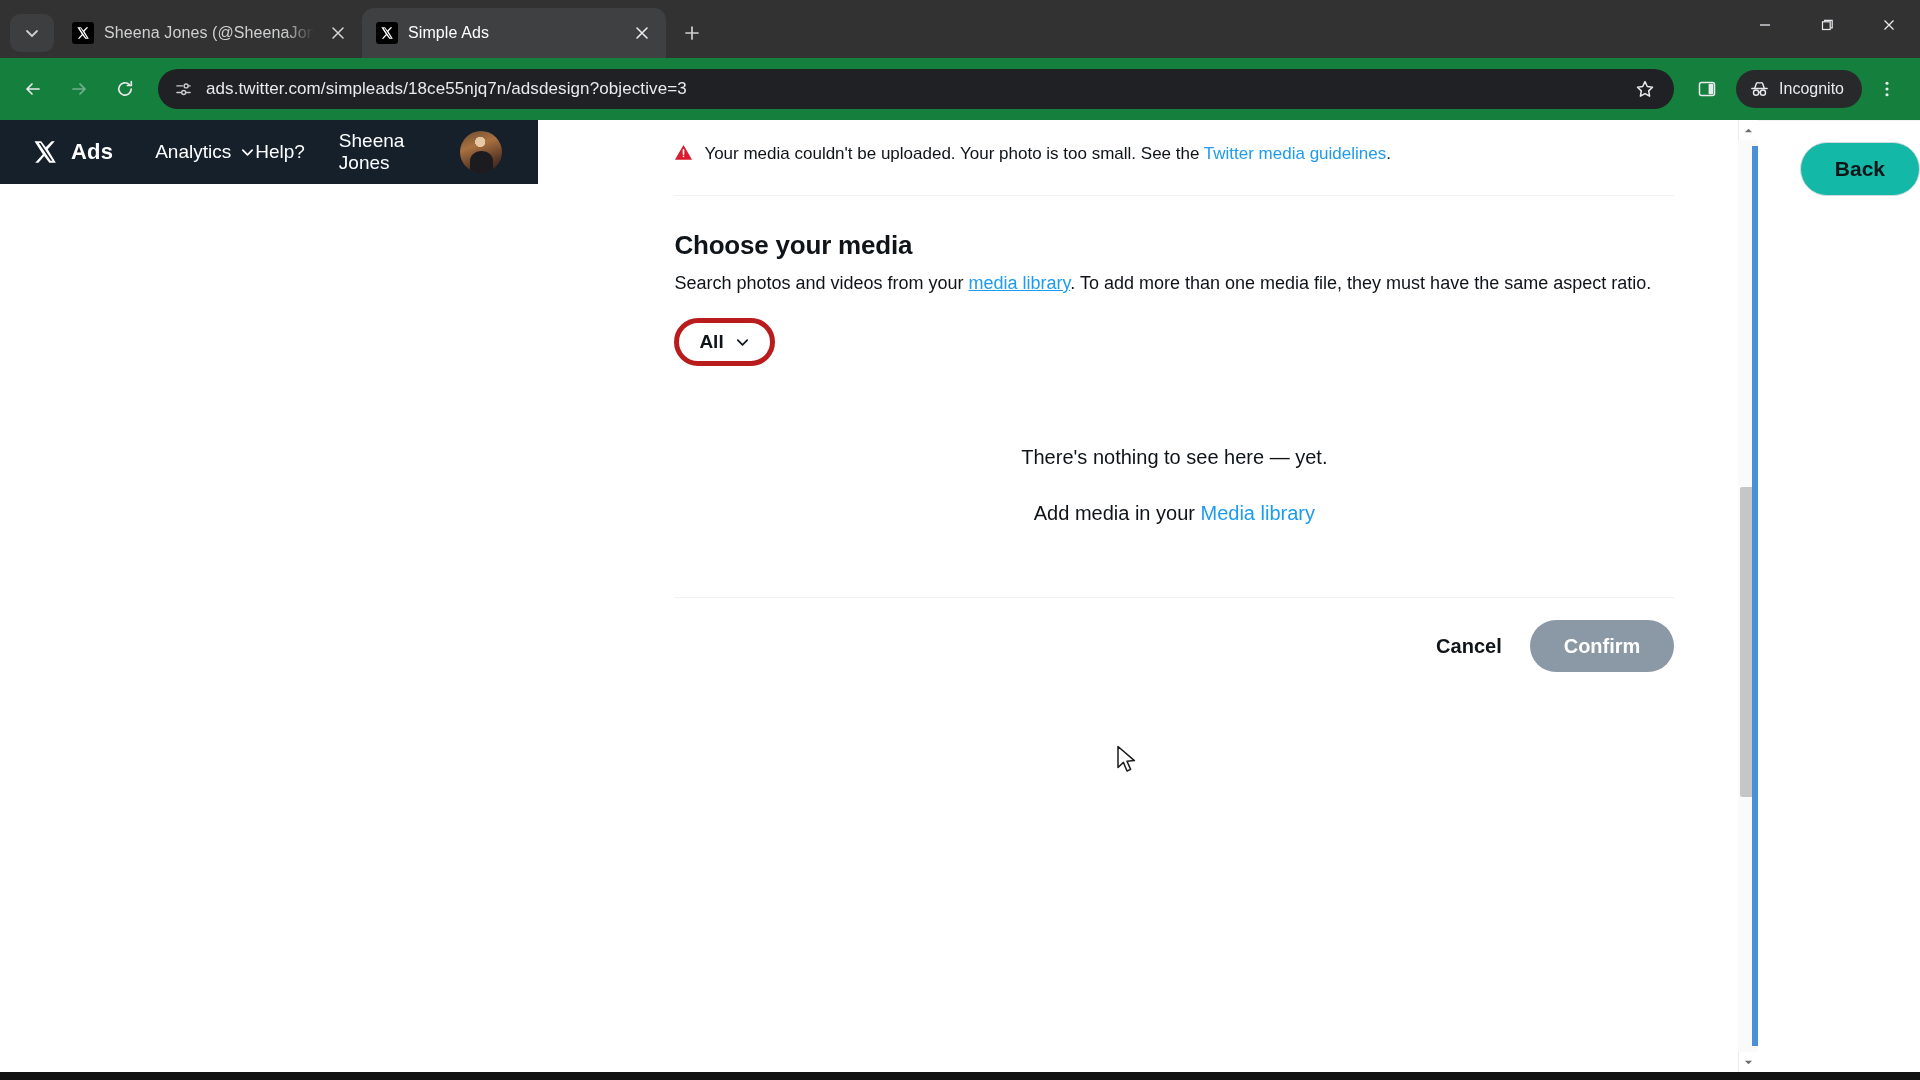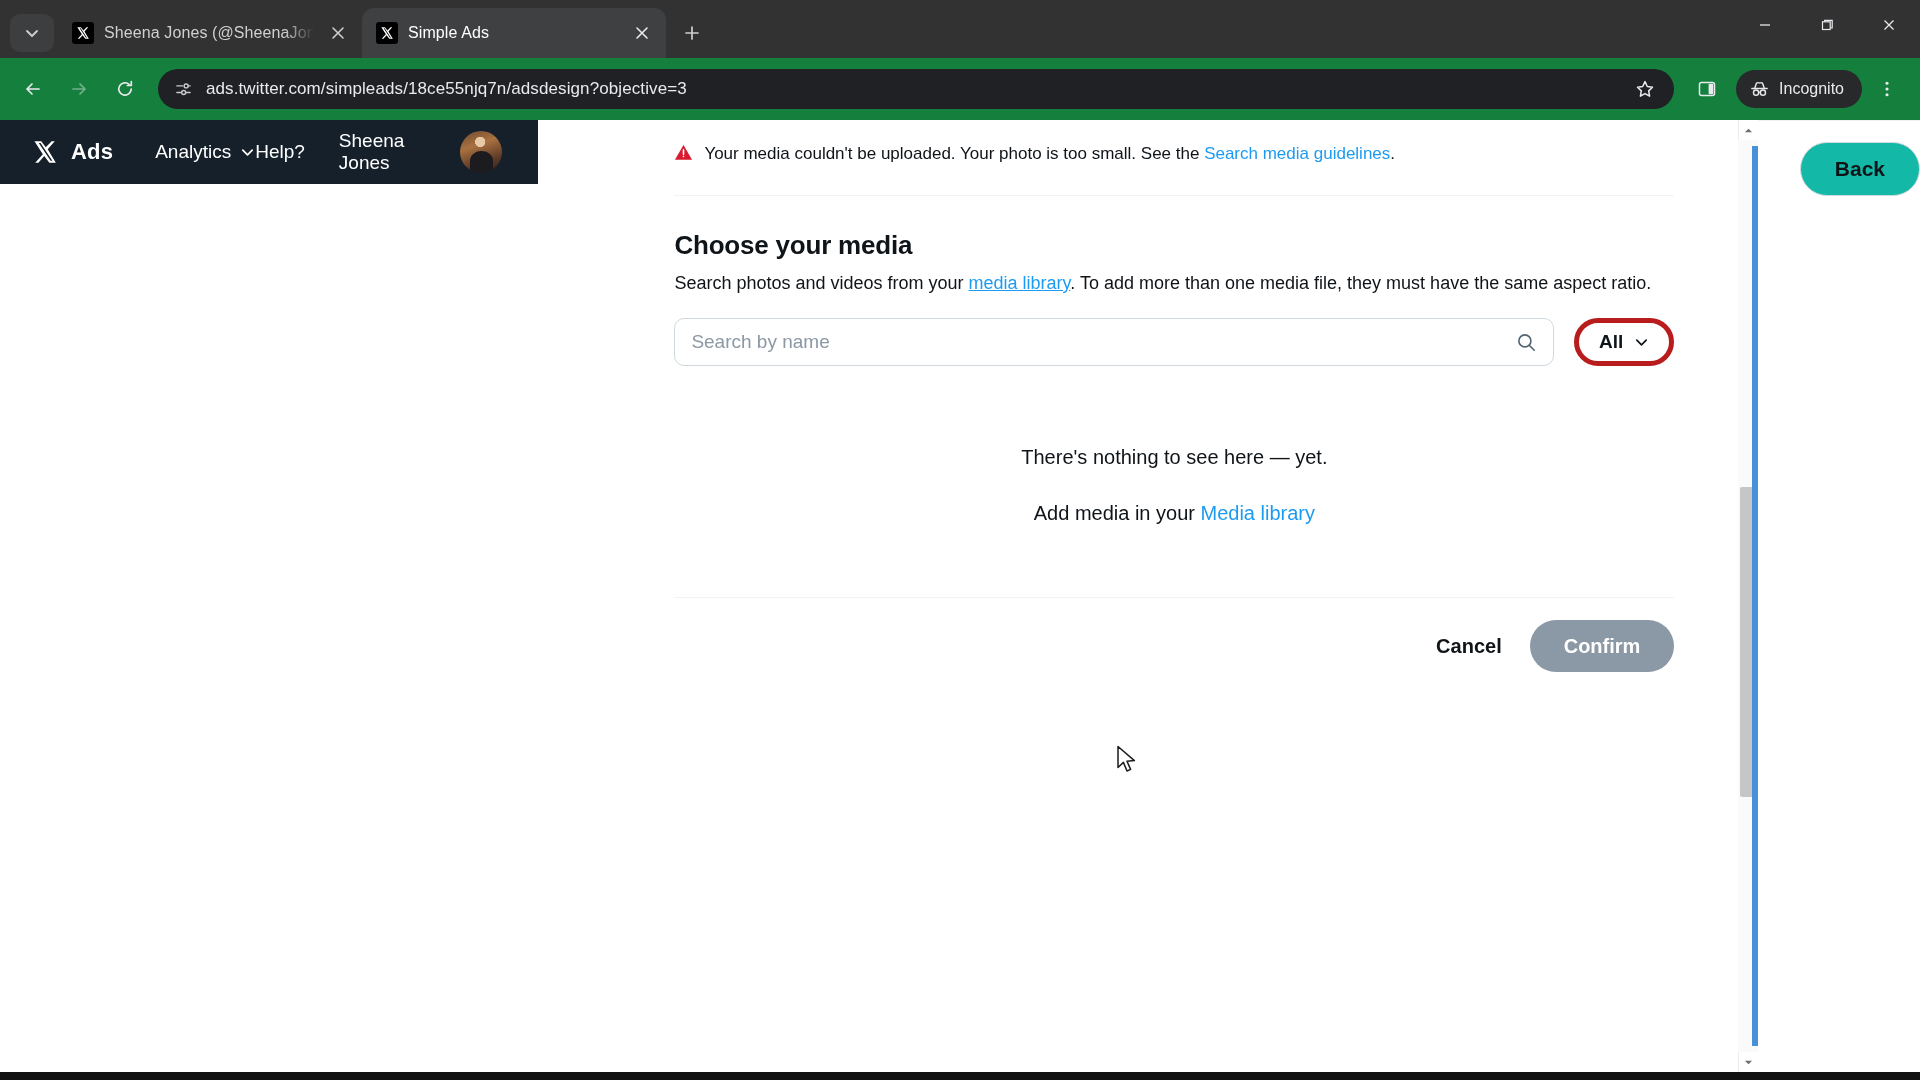--- a/index.html
+++ b/index.html
@@ -428,36 +428,29 @@
 
       <div class="left-pane">
         <div class="form-col">
 
 
           <div class="error-row">
             <svg class="error-icon" viewBox="0 0 20 20">
               <path d="M10 2.2L19 17.6H1z" fill="#d81b2e"></path>
               <path d="M10 7.2v4.6M10 14.1v.1" stroke="#ffffff" stroke-width="1.7" stroke-linecap="round"></path>
             </svg>
-            <span><span>Your media couldn't be uploaded. Your photo is too small. See the </span><span class="link">Search media guidelines</span><span>.</span></span>
+            <span><span>Your media couldn't be uploaded. Your photo is too small. See the </span><span class="link">Twitter media guidelines</span><span>.</span></span>
           </div>
 
           <div class="divider"></div>
 
           <div class="section-title">Choose your media</div>
           <div class="section-desc"><span>Search photos and videos from your </span><span class="inline-link-underlined">media library</span><span>. To add more than one media file, they must have the same aspect ratio.</span></div>
 
           <div class="search-row">
-            <div class="searchbox">
-              <input type="text" placeholder="Search by name" style="">
-              <svg class="search-icon" viewBox="0 0 22 22">
-                <circle cx="9.3" cy="9.3" r="6.3" fill="none" stroke="#536471" stroke-width="1.7"></circle>
-                <path d="M14.1 14.1l5 5" stroke="#536471" stroke-width="1.7" stroke-linecap="round"></path>
-              </svg>
-            </div>
             <div class="all-dropdown">
               <span>All</span>
               <svg viewBox="0 0 16 16">
                 <path d="M3 5.5l5 5 5-5" stroke="#0f1419" stroke-width="1.8" fill="none" stroke-linecap="round" stroke-linejoin="round"></path>
               </svg>
             </div>
           </div>
 
           <div class="empty-state">
             <div class="empty-line1">There's nothing to see here — yet.</div>

